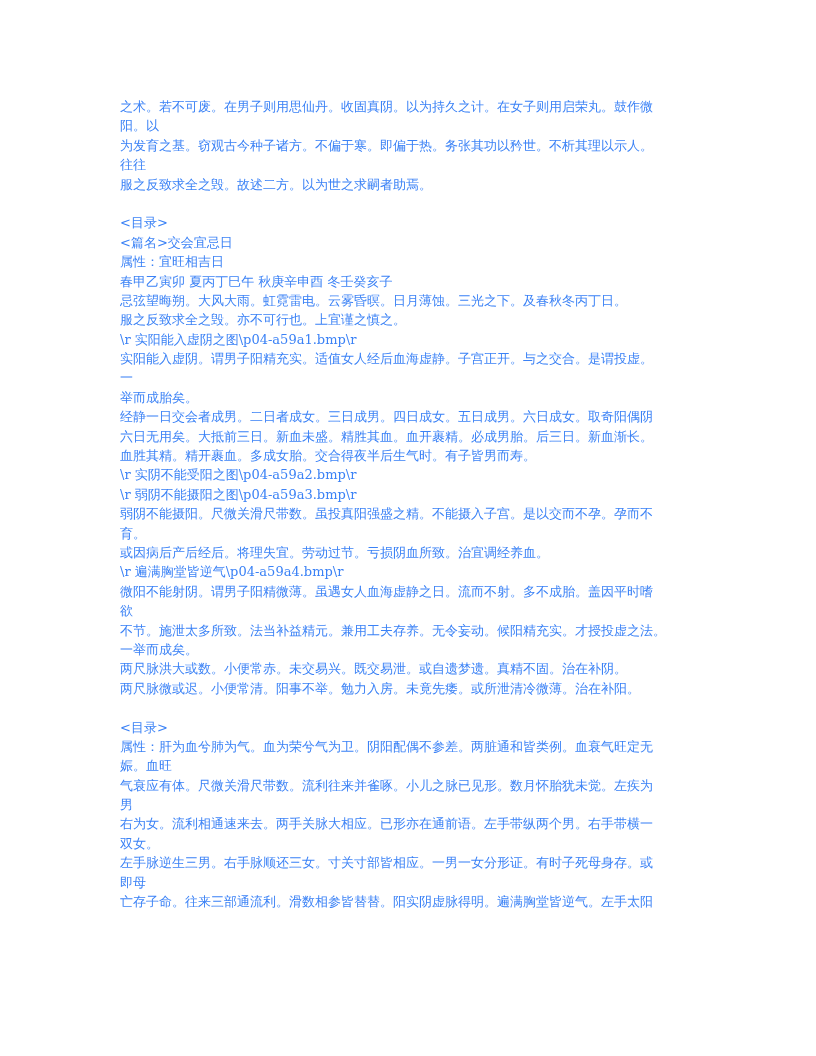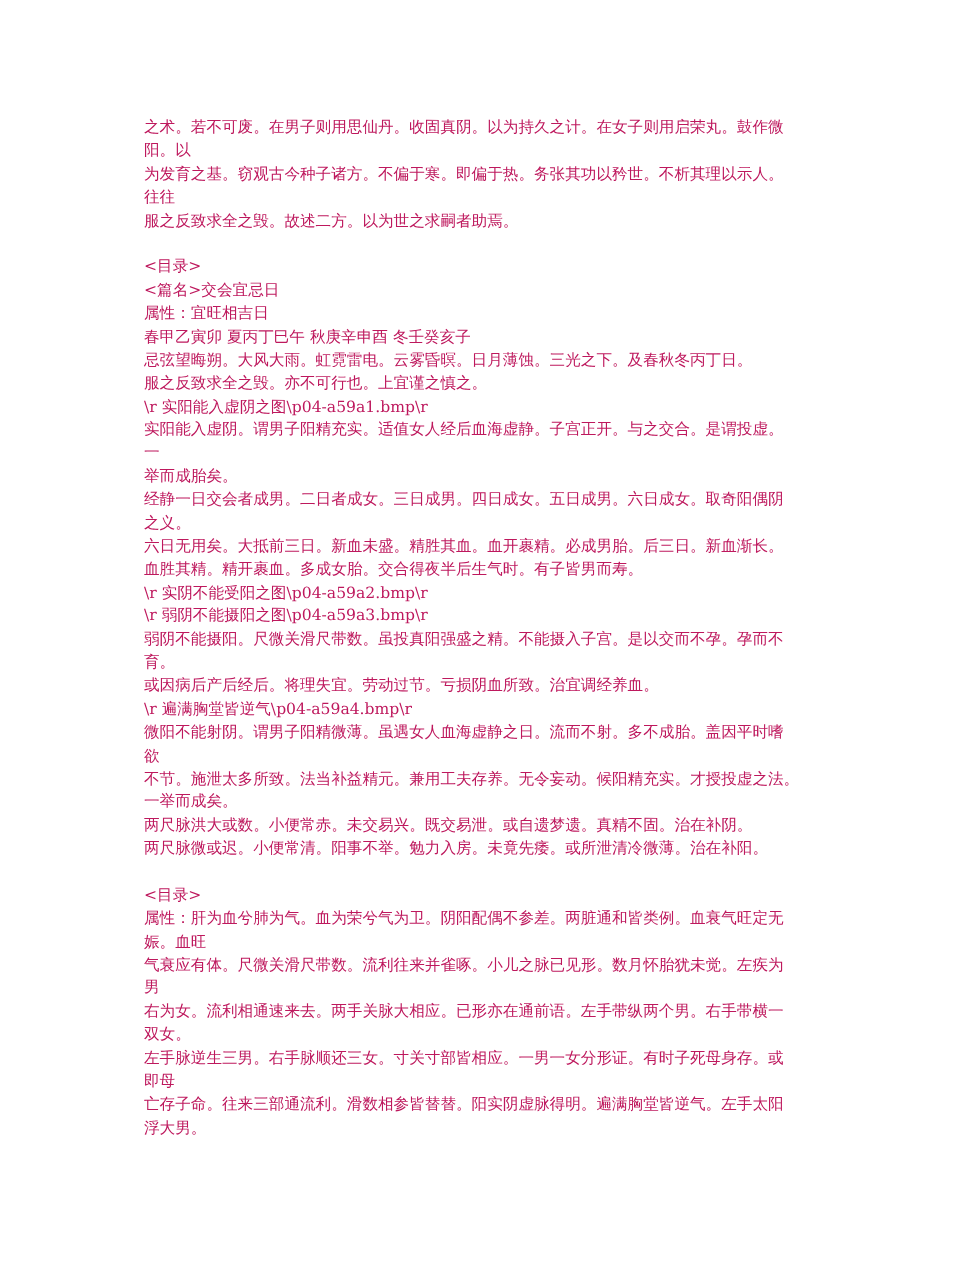--- a/index.html
+++ b/index.html
@@ -5,21 +5,21 @@
   html, body { margin: 0; padding: 0; background: #ffffff; }
   body { width: 816px; height: 1056px; position: relative; overflow: hidden; }
   .page {
     position: absolute;
     left: 120px;
     top: 97px;
     width: 580px;
     font-family: "DejaVu Serif", "Liberation Serif", serif;
     font-size: 13px;
     line-height: 19.4px;
-    color: #be185d;
+    color: #3b82f6;
   }
   .line { display: block; white-space: nowrap; height: 19.4px; }
   .blank { display: block; height: 19.4px; }
 </style>
 </head>
 <body>
 
 <div class="page">
   <span class="line">之术。若不可废。在男子则用思仙丹。收固真阴。以为持久之计。在女子则用启荣丸。鼓作微</span>
   <span class="line">阳。以</span>
@@ -31,21 +31,20 @@
   <span class="line">&lt;篇名&gt;交会宜忌日</span>
   <span class="line">属性：宜旺相吉日</span>
   <span class="line">春甲乙寅卯 夏丙丁巳午 秋庚辛申酉 冬壬癸亥子</span>
   <span class="line">忌弦望晦朔。大风大雨。虹霓雷电。云雾昏暝。日月薄蚀。三光之下。及春秋冬丙丁日。</span>
   <span class="line">服之反致求全之毁。亦不可行也。上宜谨之慎之。</span>
   <span class="line">\r 实阳能入虚阴之图\p04-a59a1.bmp\r</span>
   <span class="line">实阳能入虚阴。谓男子阳精充实。适值女人经后血海虚静。子宫正开。与之交合。是谓投虚。</span>
   <span class="line">一</span>
   <span class="line">举而成胎矣。</span>
   <span class="line">经静一日交会者成男。二日者成女。三日成男。四日成女。五日成男。六日成女。取奇阳偶阴</span>
-  <span class="line">之义。</span>
   <span class="line">六日无用矣。大抵前三日。新血未盛。精胜其血。血开裹精。必成男胎。后三日。新血渐长。</span>
   <span class="line">血胜其精。精开裹血。多成女胎。交合得夜半后生气时。有子皆男而寿。</span>
   <span class="line">\r 实阴不能受阳之图\p04-a59a2.bmp\r</span>
   <span class="line">\r 弱阴不能摄阳之图\p04-a59a3.bmp\r</span>
   <span class="line">弱阴不能摄阳。尺微关滑尺带数。虽投真阳强盛之精。不能摄入子宫。是以交而不孕。孕而不</span>
   <span class="line">育。</span>
   <span class="line">或因病后产后经后。将理失宜。劳动过节。亏损阴血所致。治宜调经养血。</span>
   <span class="line">\r 遍满胸堂皆逆气\p04-a59a4.bmp\r</span>
   <span class="line">微阳不能射阴。谓男子阳精微薄。虽遇女人血海虚静之日。流而不射。多不成胎。盖因平时嗜</span>
   <span class="line">欲</span>
@@ -57,14 +56,13 @@
   <span class="line">&lt;目录&gt;</span>
   <span class="line">属性：肝为血兮肺为气。血为荣兮气为卫。阴阳配偶不参差。两脏通和皆类例。血衰气旺定无</span>
   <span class="line">娠。血旺</span>
   <span class="line">气衰应有体。尺微关滑尺带数。流利往来并雀啄。小儿之脉已见形。数月怀胎犹未觉。左疾为</span>
   <span class="line">男</span>
   <span class="line">右为女。流利相通速来去。两手关脉大相应。已形亦在通前语。左手带纵两个男。右手带横一</span>
   <span class="line">双女。</span>
   <span class="line">左手脉逆生三男。右手脉顺还三女。寸关寸部皆相应。一男一女分形证。有时子死母身存。或</span>
   <span class="line">即母</span>
   <span class="line">亡存子命。往来三部通流利。滑数相参皆替替。阳实阴虚脉得明。遍满胸堂皆逆气。左手太阳</span>
-  <span class="line">浮大男。</span>
 </div>
 
 </body></html>

